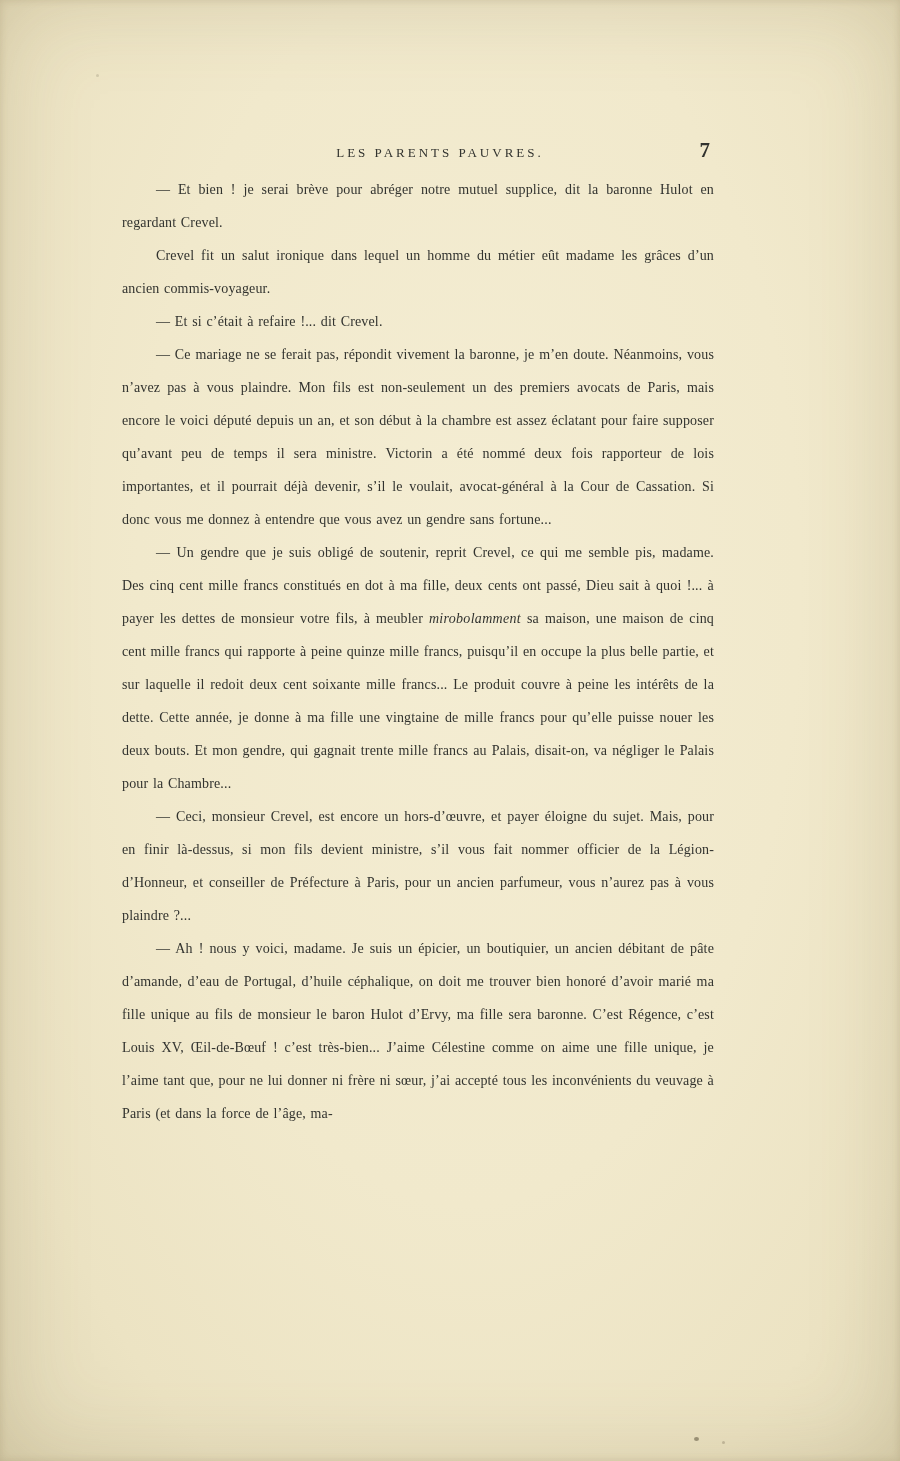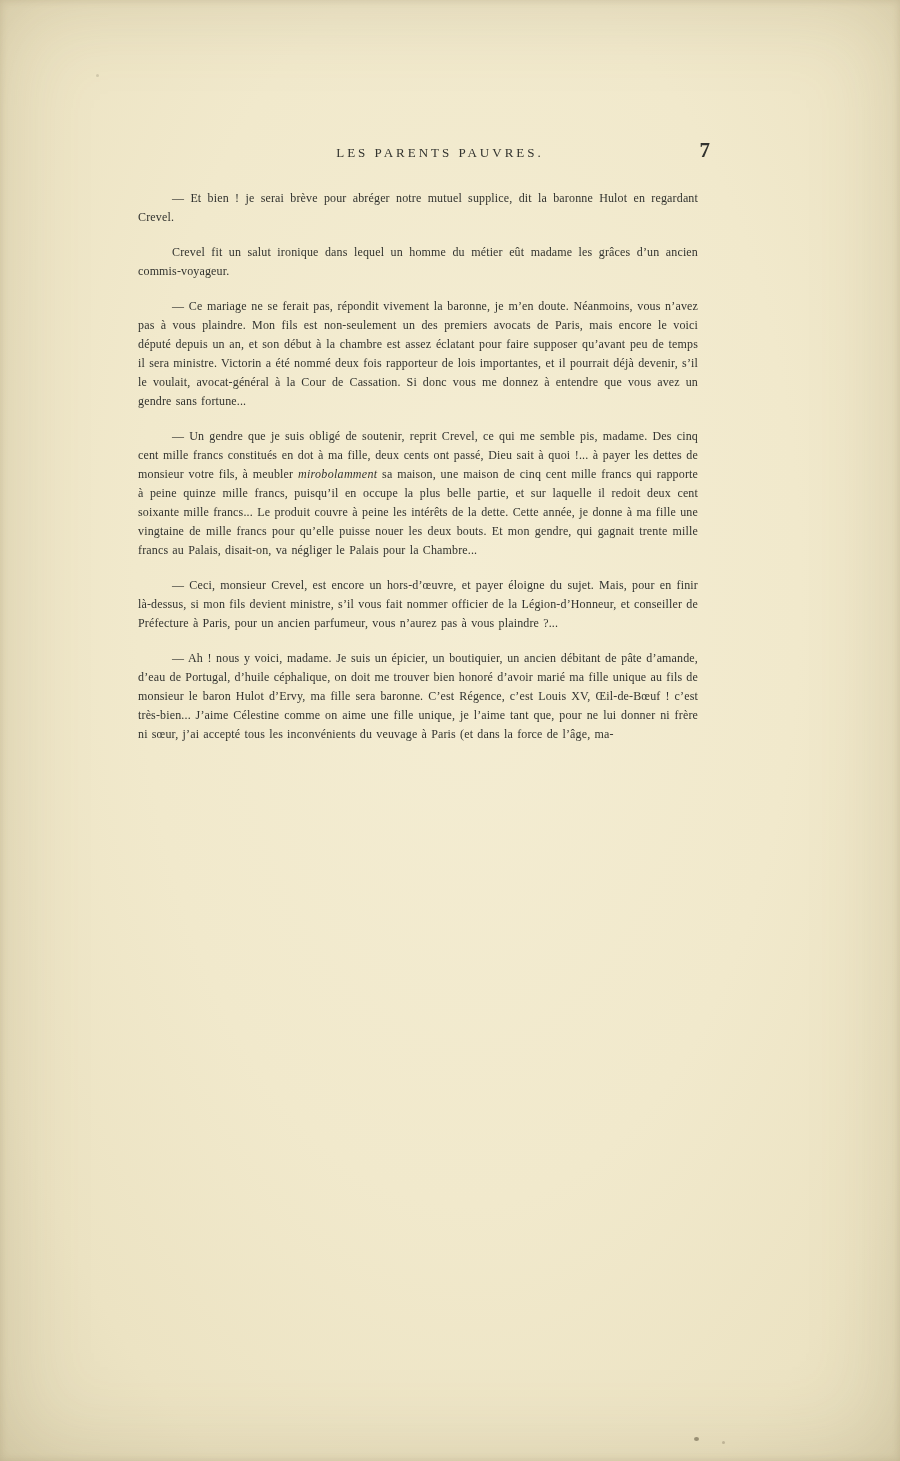--- a/index.html
+++ b/index.html
@@ -54,23 +54,23 @@
     margin-left: 22px;
   }
   .page-number {
     position: absolute;
     right: 4px;
     top: -2px;
     font-size: 21px;
     font-weight: bold;
   }
   .body-text p {
-    margin: 16px;
-    font-size: 12px;
-    line-height: 19px;
+    margin: 0;
+    font-size: 14px;
+    line-height: 33px;
     text-align: justify;
     text-indent: 34px;
     letter-spacing: 0.15px;
     word-spacing: 1px;
   }
   .body-text p em {
     letter-spacing: 0.3px;
   }
 </style>
 </head>
@@ -82,19 +82,20 @@
   <div class="speck s3"></div>
 
   <div class="text-block">
     <header class="running-head">
       <span class="running-title">LES PARENTS PAUVRES.</span>
       <span class="page-number">7</span>
     </header>
     <main class="body-text" id="paragraphs">
         <p><span>— Et bien ! je serai brève pour abréger notre mutuel supplice, dit la baronne Hulot en regardant Crevel.</span></p>
         <p><span>Crevel fit un salut ironique dans lequel un homme du métier eût madame les grâces d’un ancien commis-voyageur.</span></p>
+        <p><span>— Et si c’était à refaire !... dit Crevel.</span></p>
         <p><span>— Ce mariage ne se ferait pas, répondit vivement la baronne, je m’en doute. Néanmoins, vous n’avez pas à vous plaindre. Mon fils est non-seulement un des premiers avocats de Paris, mais encore le voici député depuis un an, et son début à la chambre est assez éclatant pour faire supposer qu’avant peu de temps il sera ministre. Victorin a été nommé deux fois rapporteur de lois importantes, et il pourrait déjà devenir, s’il le voulait, avocat-général à la Cour de Cassation. Si donc vous me donnez à entendre que vous avez un gendre sans fortune...</span></p>
         <p><span>— Un gendre que je suis obligé de soutenir, reprit Crevel, ce qui me semble pis, madame. Des cinq cent mille francs constitués en dot à ma fille, deux cents ont passé, Dieu sait à quoi !... à payer les dettes de monsieur votre fils, à meubler </span><em>mirobolamment</em><span> sa maison, une maison de cinq cent mille francs qui rapporte à peine quinze mille francs, puisqu’il en occupe la plus belle partie, et sur laquelle il redoit deux cent soixante mille francs... Le produit couvre à peine les intérêts de la dette. Cette année, je donne à ma fille une vingtaine de mille francs pour qu’elle puisse nouer les deux bouts. Et mon gendre, qui gagnait trente mille francs au Palais, disait-on, va négliger le Palais pour la Chambre...</span></p>
         <p><span>— Ceci, monsieur Crevel, est encore un hors-d’œuvre, et payer éloigne du sujet. Mais, pour en finir là-dessus, si mon fils devient ministre, s’il vous fait nommer officier de la Légion-d’Honneur, et conseiller de Préfecture à Paris, pour un ancien parfumeur, vous n’aurez pas à vous plaindre ?...</span></p>
         <p><span>— Ah ! nous y voici, madame. Je suis un épicier, un boutiquier, un ancien débitant de pâte d’amande, d’eau de Portugal, d’huile céphalique, on doit me trouver bien honoré d’avoir marié ma fille unique au fils de monsieur le baron Hulot d’Ervy, ma fille sera baronne. C’est Régence, c’est Louis XV, Œil-de-Bœuf ! c’est très-bien... J’aime Célestine comme on aime une fille unique, je l’aime tant que, pour ne lui donner ni frère ni sœur, j’ai accepté tous les inconvénients du veuvage à Paris (et dans la force de l’âge, ma-</span></p>
       </main>
   </div>
 </div>
 
 </body></html>

